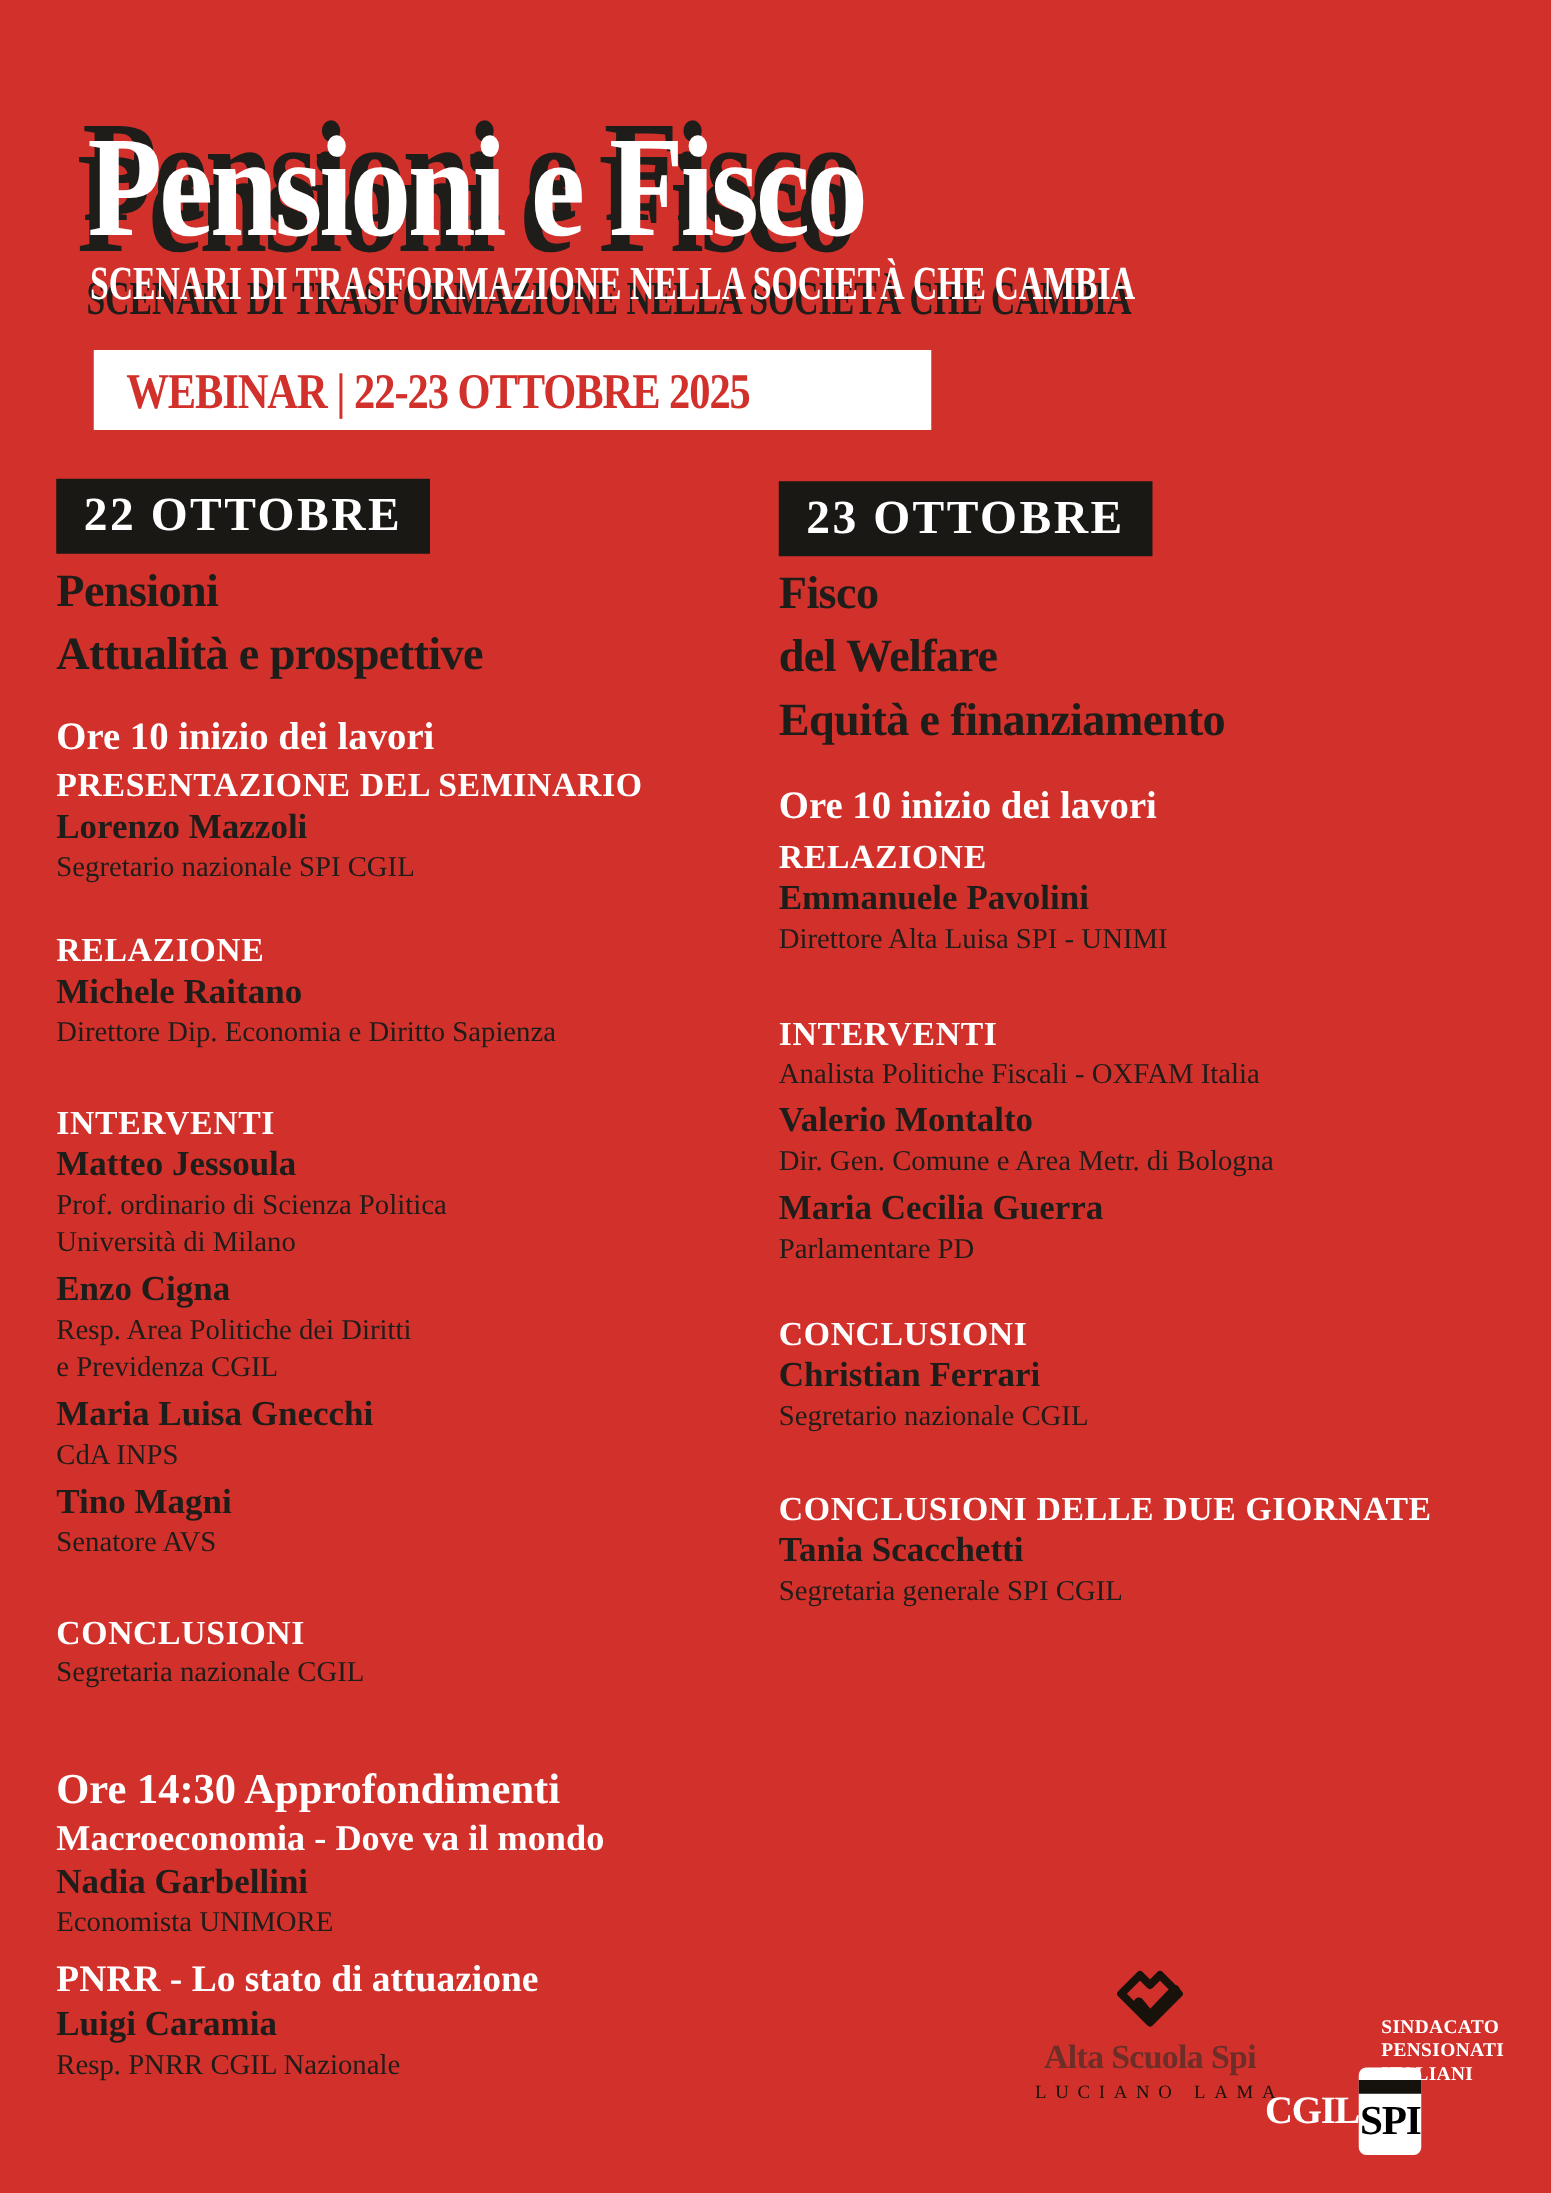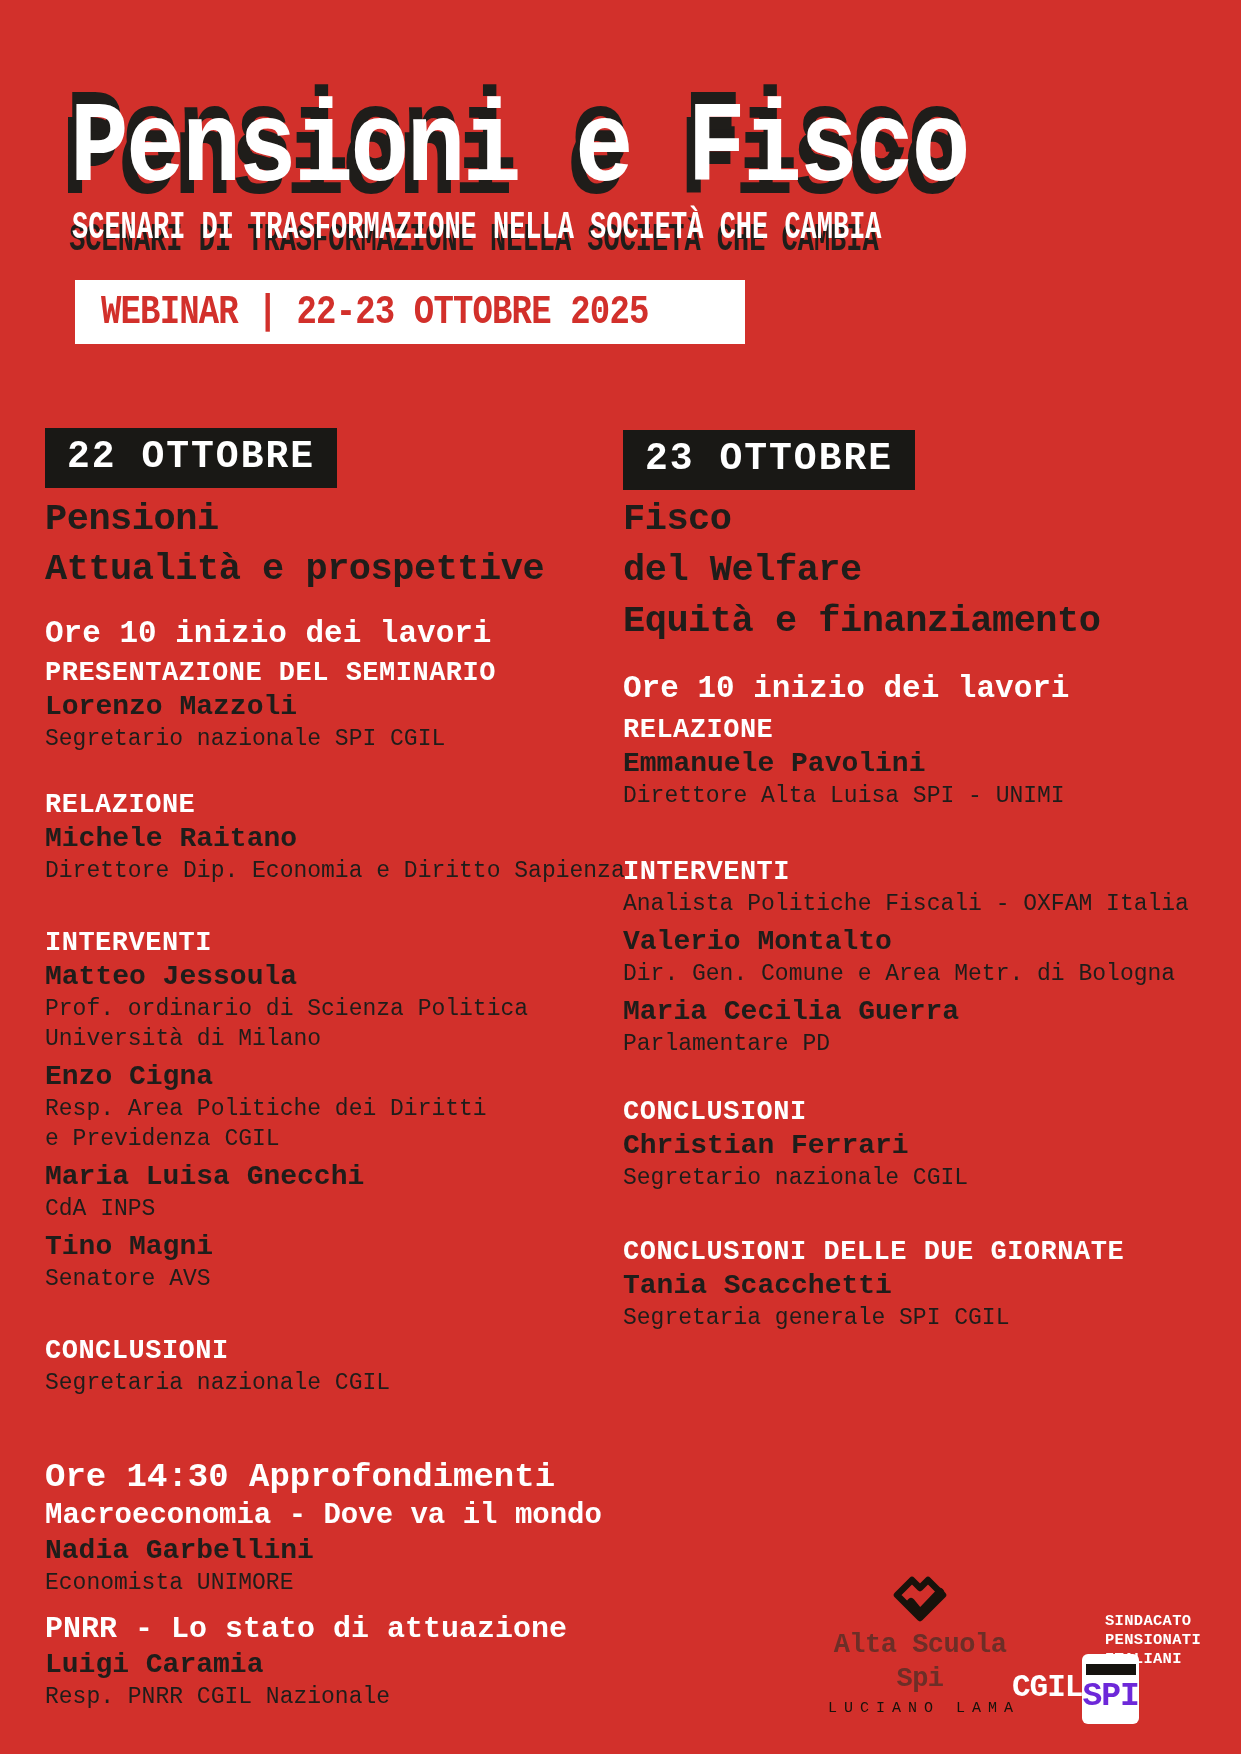--- a/index.html
+++ b/index.html
@@ -3,21 +3,21 @@
 <meta charset="utf-8">
 <style>
   :root{
     --red:#d2302b;
     --dark:#1f1d1a;
     --white:#ffffff;
   }
   html,body{margin:0;padding:0;background:var(--red);}
   .poster{
     position:relative;width:1241px;height:1754px;background:var(--red);
-    overflow:hidden;font-family:Liberation Mono, monospace;color:var(--dark);
+    overflow:hidden;font-family:Liberation Serif, serif;color:var(--dark);
   }
   
   .main-title{
     position:absolute;left:70px;top:84px;margin:0;
     font-size:115px;font-weight:bold;color:var(--white);
     letter-spacing:-3px;line-height:1.15;white-space:nowrap;
     transform:scaleX(.85);transform-origin:left top;
     text-shadow:-10px 13px 0 var(--dark),-5px -12px 0 var(--dark);
   }
   .sub-title{
@@ -29,21 +29,21 @@
   }
   .banner{
     position:absolute;left:75px;top:280px;height:64px;width:670px;
     background:var(--white);display:flex;align-items:center;padding:0 26px;box-sizing:border-box;
   }
   .banner-text{
     color:var(--red);font-size:40px;font-weight:bold;white-space:nowrap;
     letter-spacing:-1px;transform:scaleX(.85);transform-origin:left center;
   }
   
-  .col{position:absolute;margin-top:45px;}
+  .col{position:absolute;}
   .col1{left:45px;top:383px;width:565px;}
   .col2{left:623px;top:385px;width:525px;}
   .datebox{
     display:inline-block;background:#191815;color:var(--white);
     font-size:38px;font-weight:bold;line-height:1;padding:10px 22px 12px;letter-spacing:2px;
   }
   .day-title{font-size:37px;font-weight:bold;line-height:50px;color:var(--dark);letter-spacing:-.5px;white-space:nowrap;}
   .d2 .day-title{line-height:51px;}
   .time{color:var(--white);font-weight:bold;font-size:31px;line-height:40px;white-space:nowrap;}
   .sec-header{color:var(--white);font-weight:bold;font-size:27px;line-height:34px;letter-spacing:.5px;white-space:nowrap;}
@@ -55,21 +55,21 @@
   
   .alta-scuola{position:absolute;left:828px;top:1566px;width:184px;text-align:center;}
   .alta-icon{display:block;margin:0 auto;}
   .alta-name{font-size:27px;font-weight:bold;color:#6d2e27;line-height:34px;letter-spacing:-.5px;}
   .alta-sub{font-size:15px;color:#18120b;letter-spacing:7px;margin-top:4px;white-space:nowrap;}
   .cgil-logo{position:absolute;left:1012px;top:1652px;width:74px;display:flex;flex-direction:row;align-items:center;}
   .cgil-word{color:var(--white);font-size:31px;font-weight:bold;letter-spacing:-1px;line-height:32px;}
   .spi-box{width:70px;height:70px;background:var(--white);border-radius:6px;margin-top:2px;
     display:flex;flex-direction:column;align-items:center;}
   .spi-bar{width:50px;height:11px;background:#15120e;margin-top:10px;}
-  .spi-word{font-size:33px;font-weight:bold;color:#6d28d9;line-height:44px;letter-spacing:-1px;}
+  .spi-word{font-size:33px;font-weight:bold;color:#000000;line-height:44px;letter-spacing:-1px;}
   .sindacato{position:absolute;left:1105px;top:1612px;color:var(--white);
     font-size:15.5px;font-weight:bold;line-height:19px;letter-spacing:.3px;}
 </style>
 </head>
 <body>
 
 <div class="poster">
 
   <h1 class="main-title">Pensioni e Fisco</h1>
   <div class="sub-title">SCENARI DI TRASFORMAZIONE NELLA SOCIETÀ CHE CAMBIA</div>

